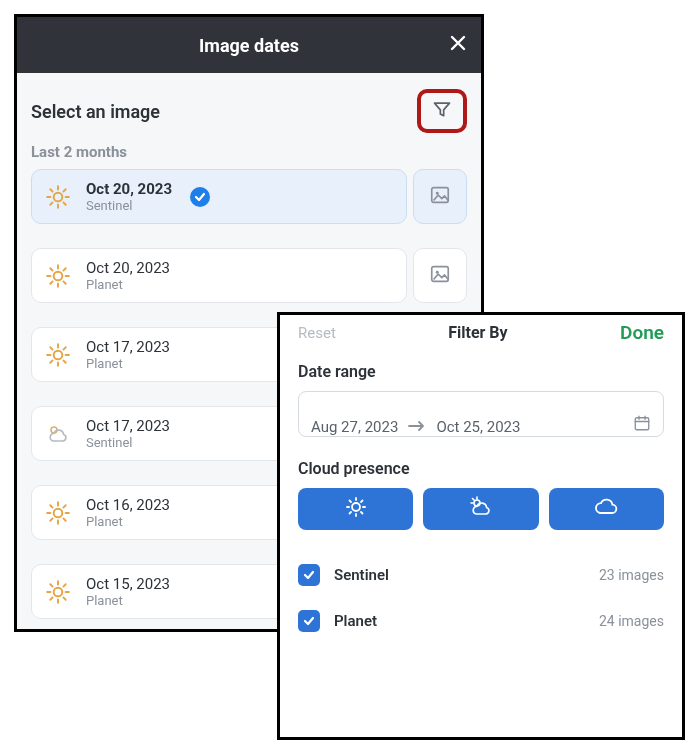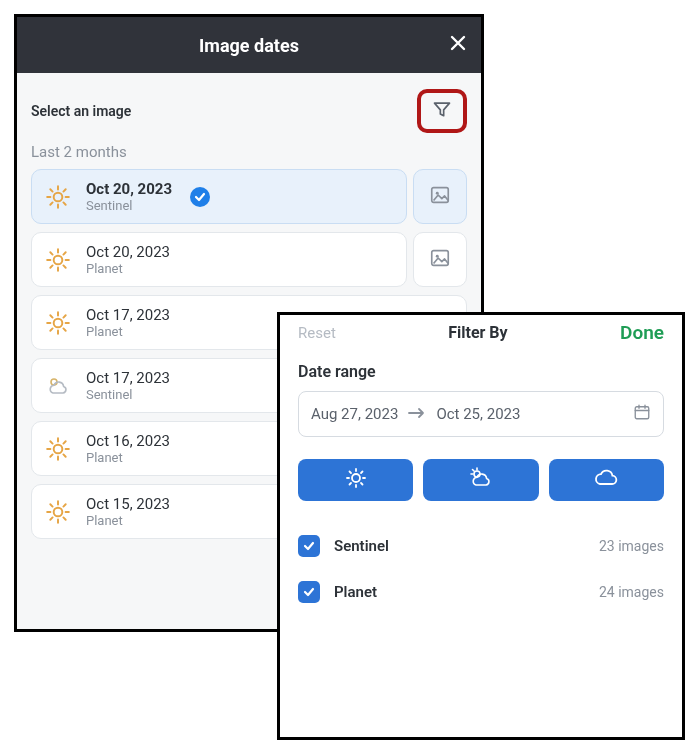--- a/index.html
+++ b/index.html
@@ -45,43 +45,44 @@
   .pd-body {
     padding: 16px 14px 0 14px;
   }
   .pd-select-row {
     display: flex;
     align-items: center;
     justify-content: space-between;
     margin-bottom: 10px;
   }
   .pd-select-label {
-    font-size: 14px;
+    font-size: 18px;
     font-weight: 600;
     color: #2d3238;
   }
   .filter-wrap {
     width: 50px;
     height: 44px;
     border: 4px solid #b01717;
     border-radius: 10px;
     display: flex;
     align-items: center;
     justify-content: center;
     cursor: pointer;
   }
   .pd-group-label {
     font-size: 15px;
     color: #8a919b;
     margin-bottom: 8px;
+    font-weight: bold;
   }
   .date-row {
     display: flex;
     gap: 6px;
-    margin-bottom: 8px;
+    margin-bottom: 24px;
     border-radius: 12px;
   }
   .date-card {
     flex: 1;
     background: #fff;
     border: 1px solid #e3e7eb;
     border-radius: 10px;
     padding: 10px 12px;
     display: flex;
     align-items: center;
@@ -141,21 +142,21 @@
   .pf-title { color: #2d3238; font-size: 16px; font-weight: 700; text-align: center; }
   .pf-done  { color: #1f9d55; font-size: 19px; font-weight: 600; cursor: pointer; }
   .pf-section-label {
     font-size: 16px; font-weight: 600; color: #2d3238; margin-bottom: 10px;
   }
   .date-range-box {
     border: 1px solid #d6dbe1;
     border-radius: 8px;
     height: 46px;
     display: flex;
-    align-items: center;
+    align-items: flex-end;
     padding: 0 12px;
     gap: 10px;
     color: #5a616b;
     font-size: 15px;
     margin-bottom: 22px;
     cursor: pointer;
   }
   .date-range-box .spacer { flex: 1; }
   .cloud-row { display: flex; gap: 10px; margin-bottom: 22px; }
   .cloud-btn {
@@ -380,20 +381,21 @@
     <span>Oct 25, 2023</span>
     <span class="spacer"></span>
     <span>
       <svg width="18" height="18" viewBox="0 0 24 24">
           <rect x="3" y="5" width="18" height="16" rx="2" fill="none" stroke="#8a919b" stroke-width="1.8"></rect>
           <path d="M3 10 H21 M8 3 V7 M16 3 V7" stroke="#8a919b" stroke-width="1.8" stroke-linecap="round"></path>
         </svg>
     </span>
   </div>
 
+  <div class="pf-section-label">Cloud presence</div>
   <div class="cloud-row" id="cloud-row">
       <div class="cloud-btn">
         <span><svg width="24" height="24" viewBox="0 0 24 24">
       <circle cx="12" cy="12" r="4" fill="none" stroke="#fff" stroke-width="1.8"></circle>
       <g stroke="#fff" stroke-width="1.8" stroke-linecap="round">
         <path d="M12 3 V5"></path>
               <path d="M12 19 V21"></path>
         <path d="M3 12 H5"></path>
               <path d="M19 12 H21"></path>
         <path d="M5.5 5.5 L7 7"></path>

